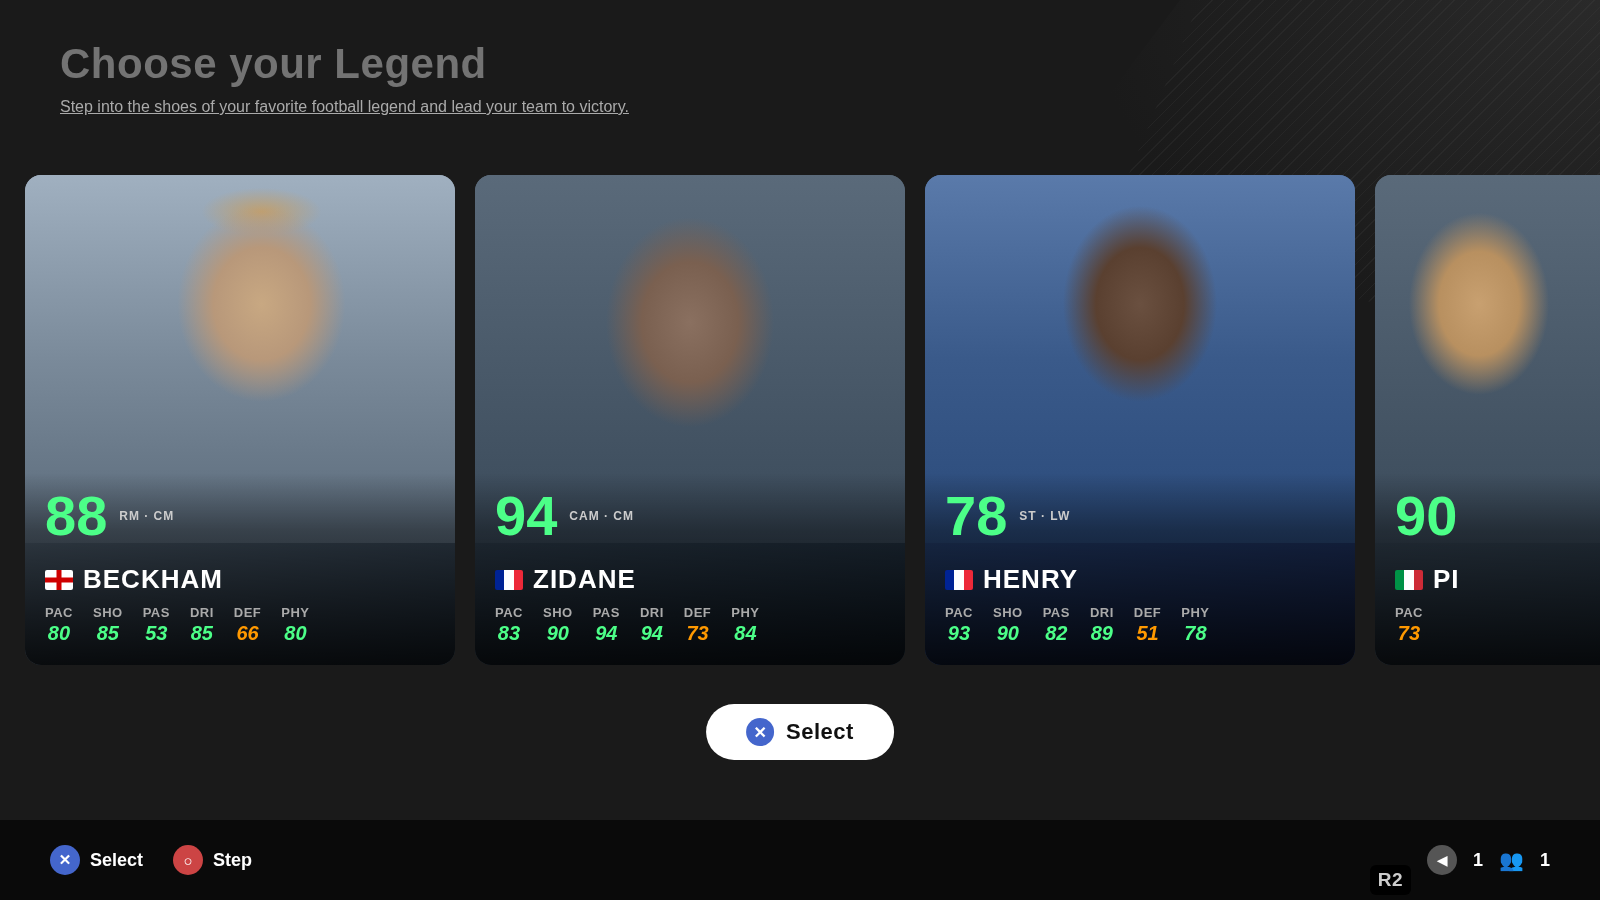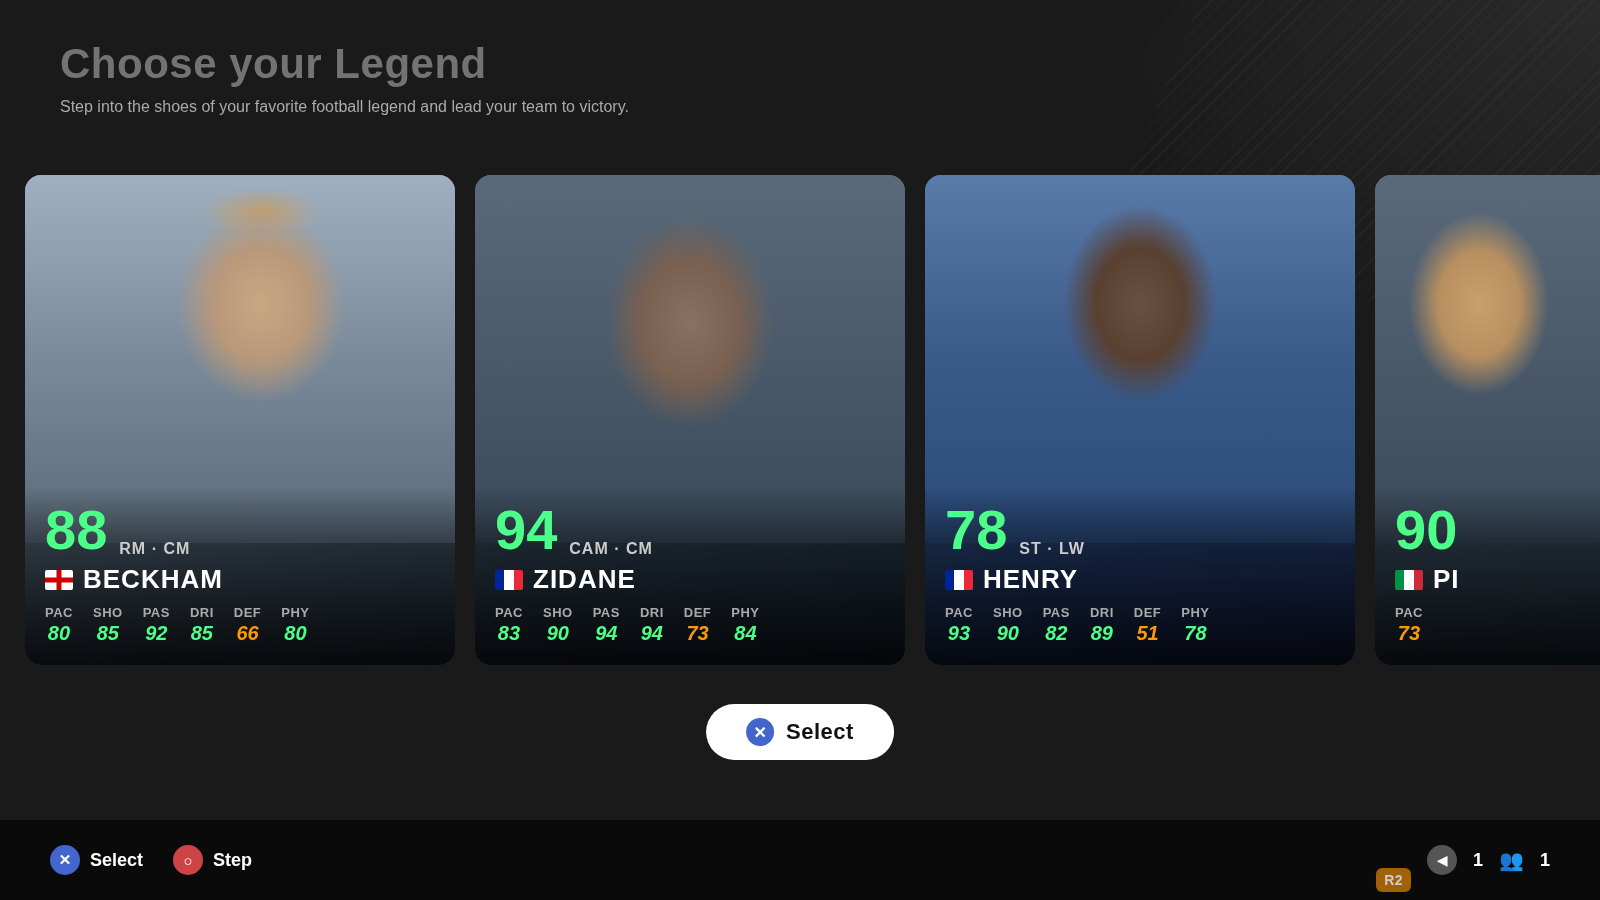--- a/index.html
+++ b/index.html
@@ -49,20 +49,21 @@
       font-size: 42px;
       font-weight: 800;
       letter-spacing: 0.5px;
     }
 
     .page-subtitle {
       color: #aaaaaa;
       font-size: 16px;
       margin-top: 10px;
       font-weight: 400;
+      text-decoration: underline;
     }
 
     .cards-container {
       position: absolute;
       top: 175px;
       left: 25px;
       right: 0;
       display: flex;
       gap: 20px;
       align-items: flex-start;
@@ -141,34 +142,34 @@
       position: absolute;
       bottom: 0;
       left: 0;
       right: 0;
       padding: 15px 20px 20px;
       background: linear-gradient(0deg, rgba(0,0,0,0.85) 0%, rgba(0,0,0,0.4) 70%, transparent 100%);
     }
 
     .card-rating-row {
       display: flex;
-      align-items: flex-end;
+      align-items: center;
       gap: 12px;
-      margin-bottom: 6px;
+      margin-bottom: 20px;
     }
 
     .card-rating {
       font-size: 56px;
       font-weight: 900;
       color: #4cff88;
       line-height: 1;
     }
 
     .card-positions {
-      font-size: 16px;
+      font-size: 12px;
       color: #cccccc;
       font-weight: 600;
       letter-spacing: 1px;
     }
 
     .card-name-row {
       display: flex;
       align-items: center;
       gap: 10px;
       margin-bottom: 10px;
@@ -349,23 +350,23 @@
     .btn-x { background: #4466cc; }
     .btn-o { background: #cc4444; }
 
     .btn-label {
       color: #ffffff;
       font-size: 18px;
       font-weight: 600;
     }
 
     .r2-badge {
-      background: #a16207;
+      background: #000000;
       color: #cccccc;
-      font-size: 14px;
+      font-size: 19px;
       font-weight: 700;
       padding: 4px 8px;
       border-radius: 6px;
       letter-spacing: 0.5px;
       margin-top: 40px;
     }
 
     .nav-arrow {
       width: 30px;
       height: 30px;
@@ -438,21 +439,21 @@
         <div class="stat-item">
           <span class="stat-label">PAC</span>
           <span class="stat-value">80</span>
         </div>
         <div class="stat-item">
           <span class="stat-label">SHO</span>
           <span class="stat-value">85</span>
         </div>
         <div class="stat-item">
           <span class="stat-label">PAS</span>
-          <span class="stat-value">92</span>
+          <span class="stat-value">53</span>
         </div>
         <div class="stat-item">
           <span class="stat-label">DRI</span>
           <span class="stat-value">85</span>
         </div>
         <div class="stat-item">
           <span class="stat-label">DEF</span>
           <span class="stat-value orange">66</span>
         </div>
         <div class="stat-item">

